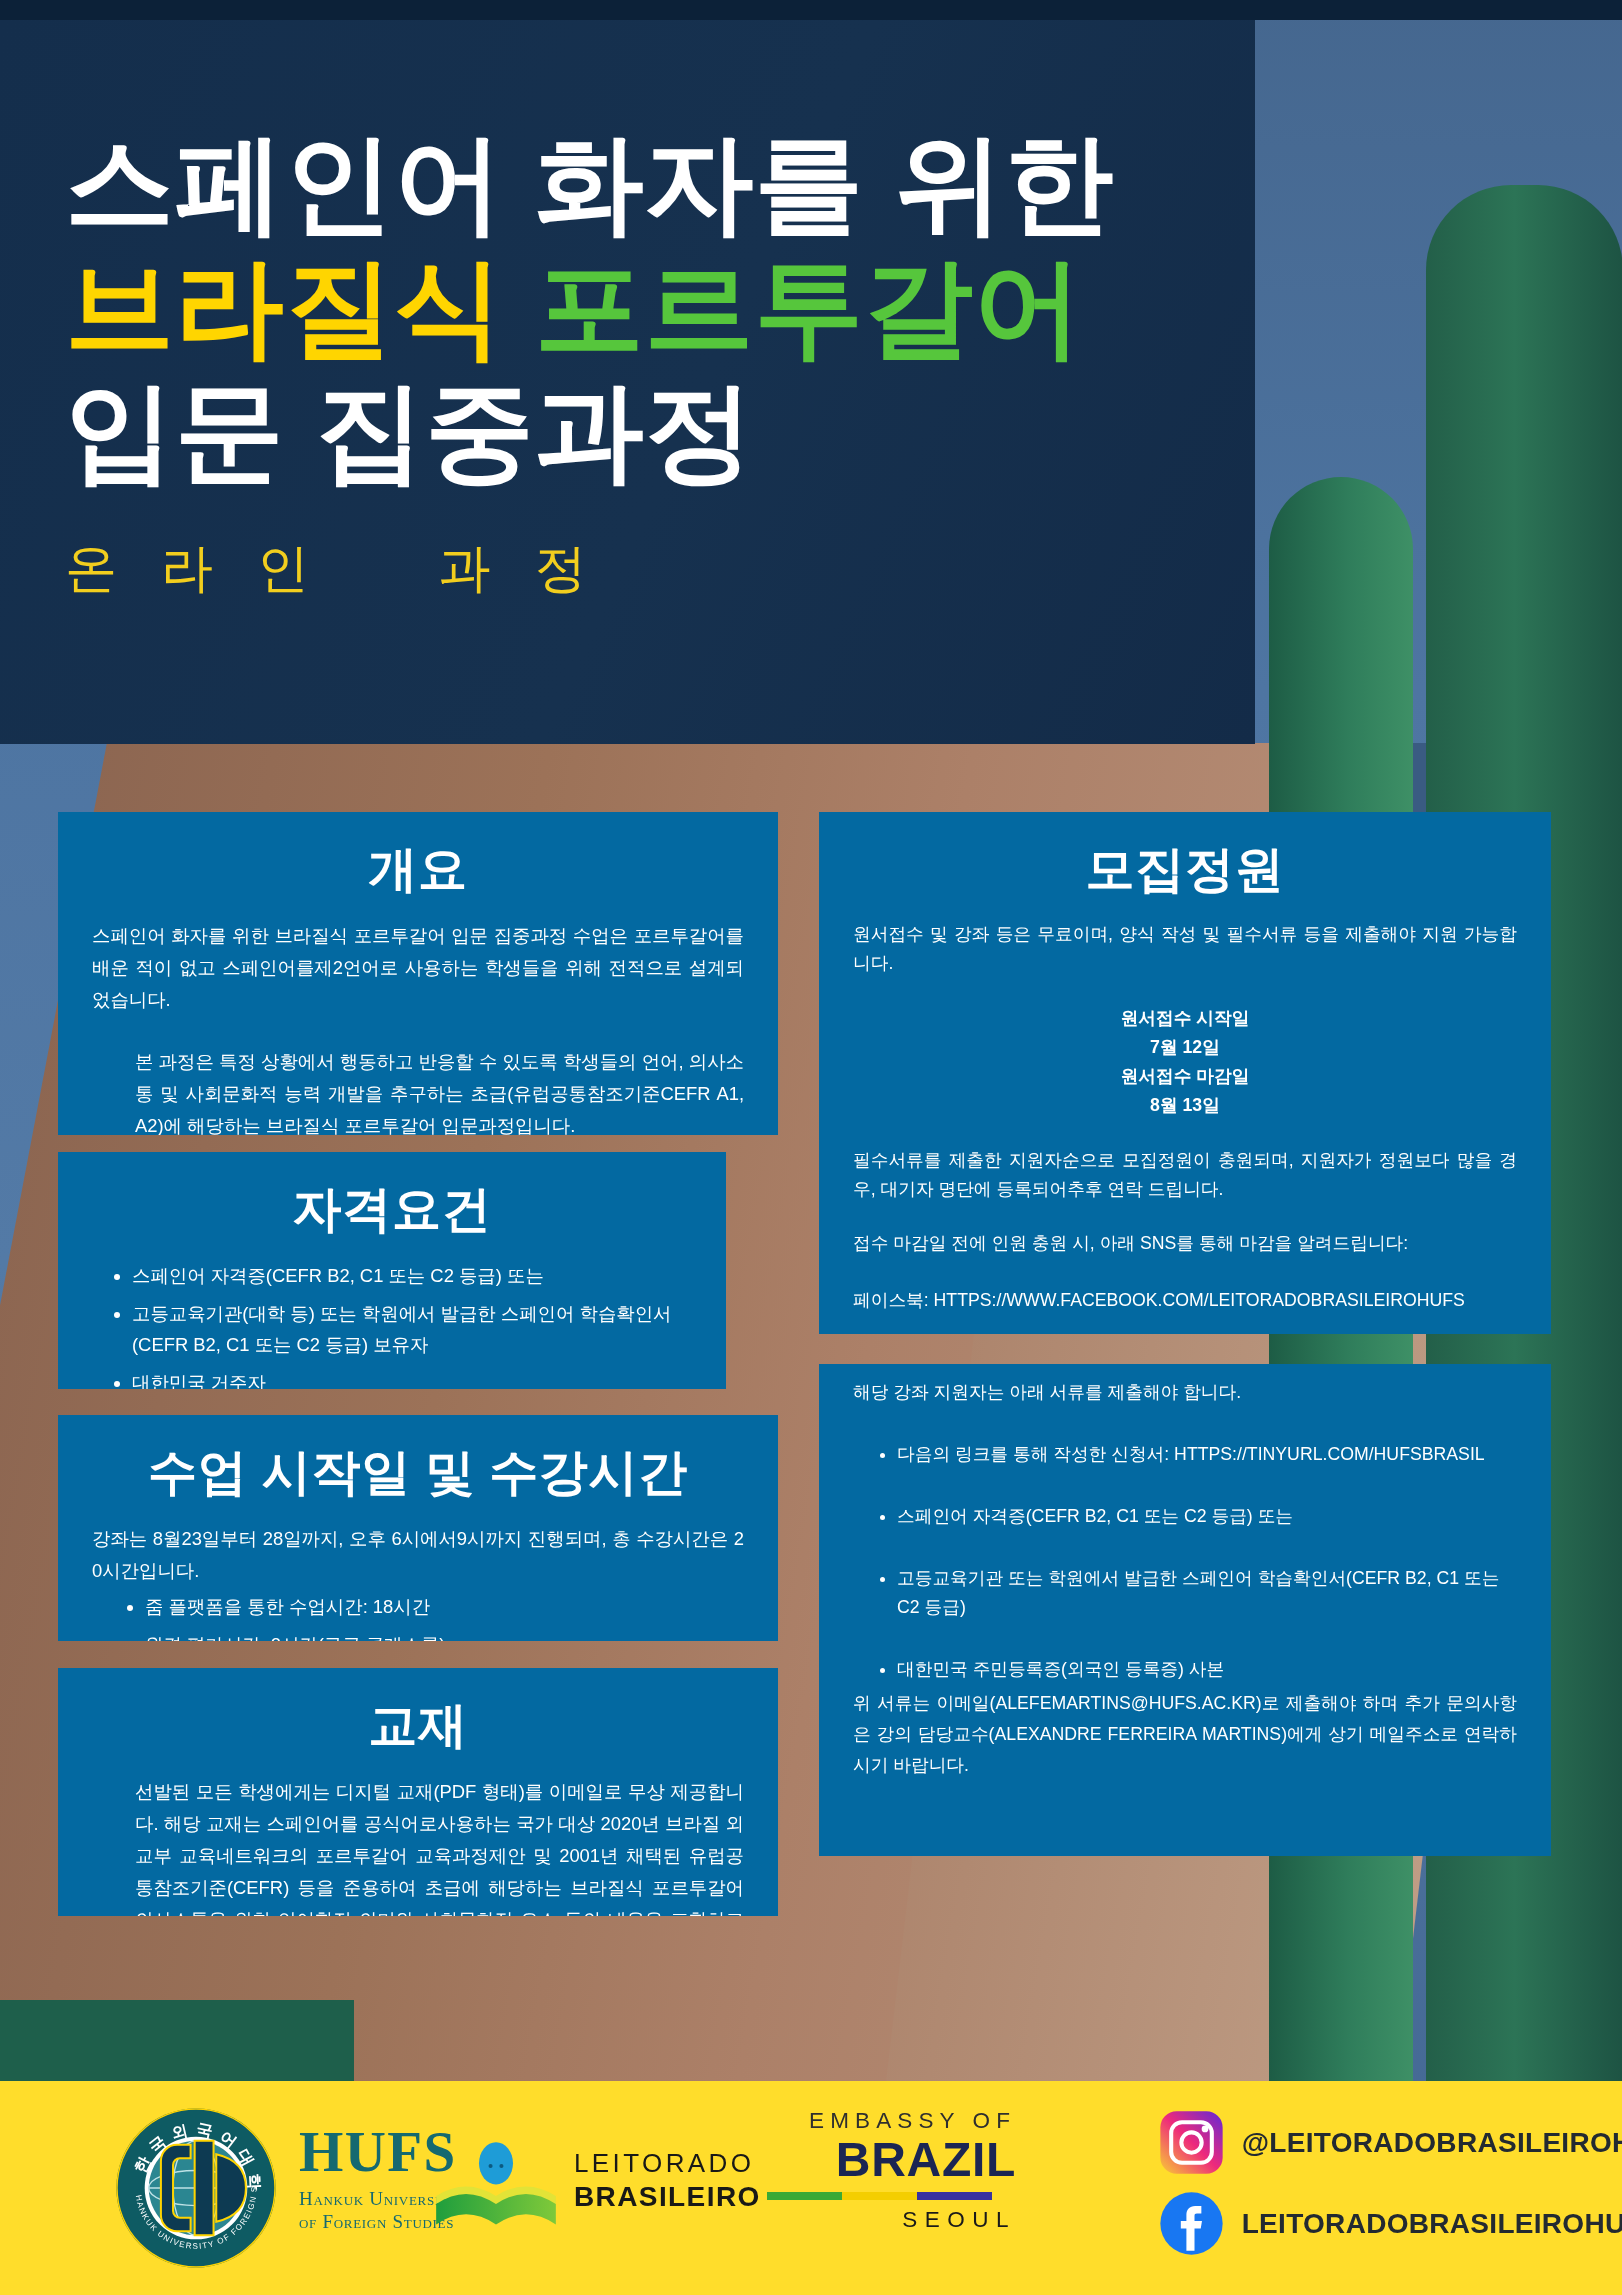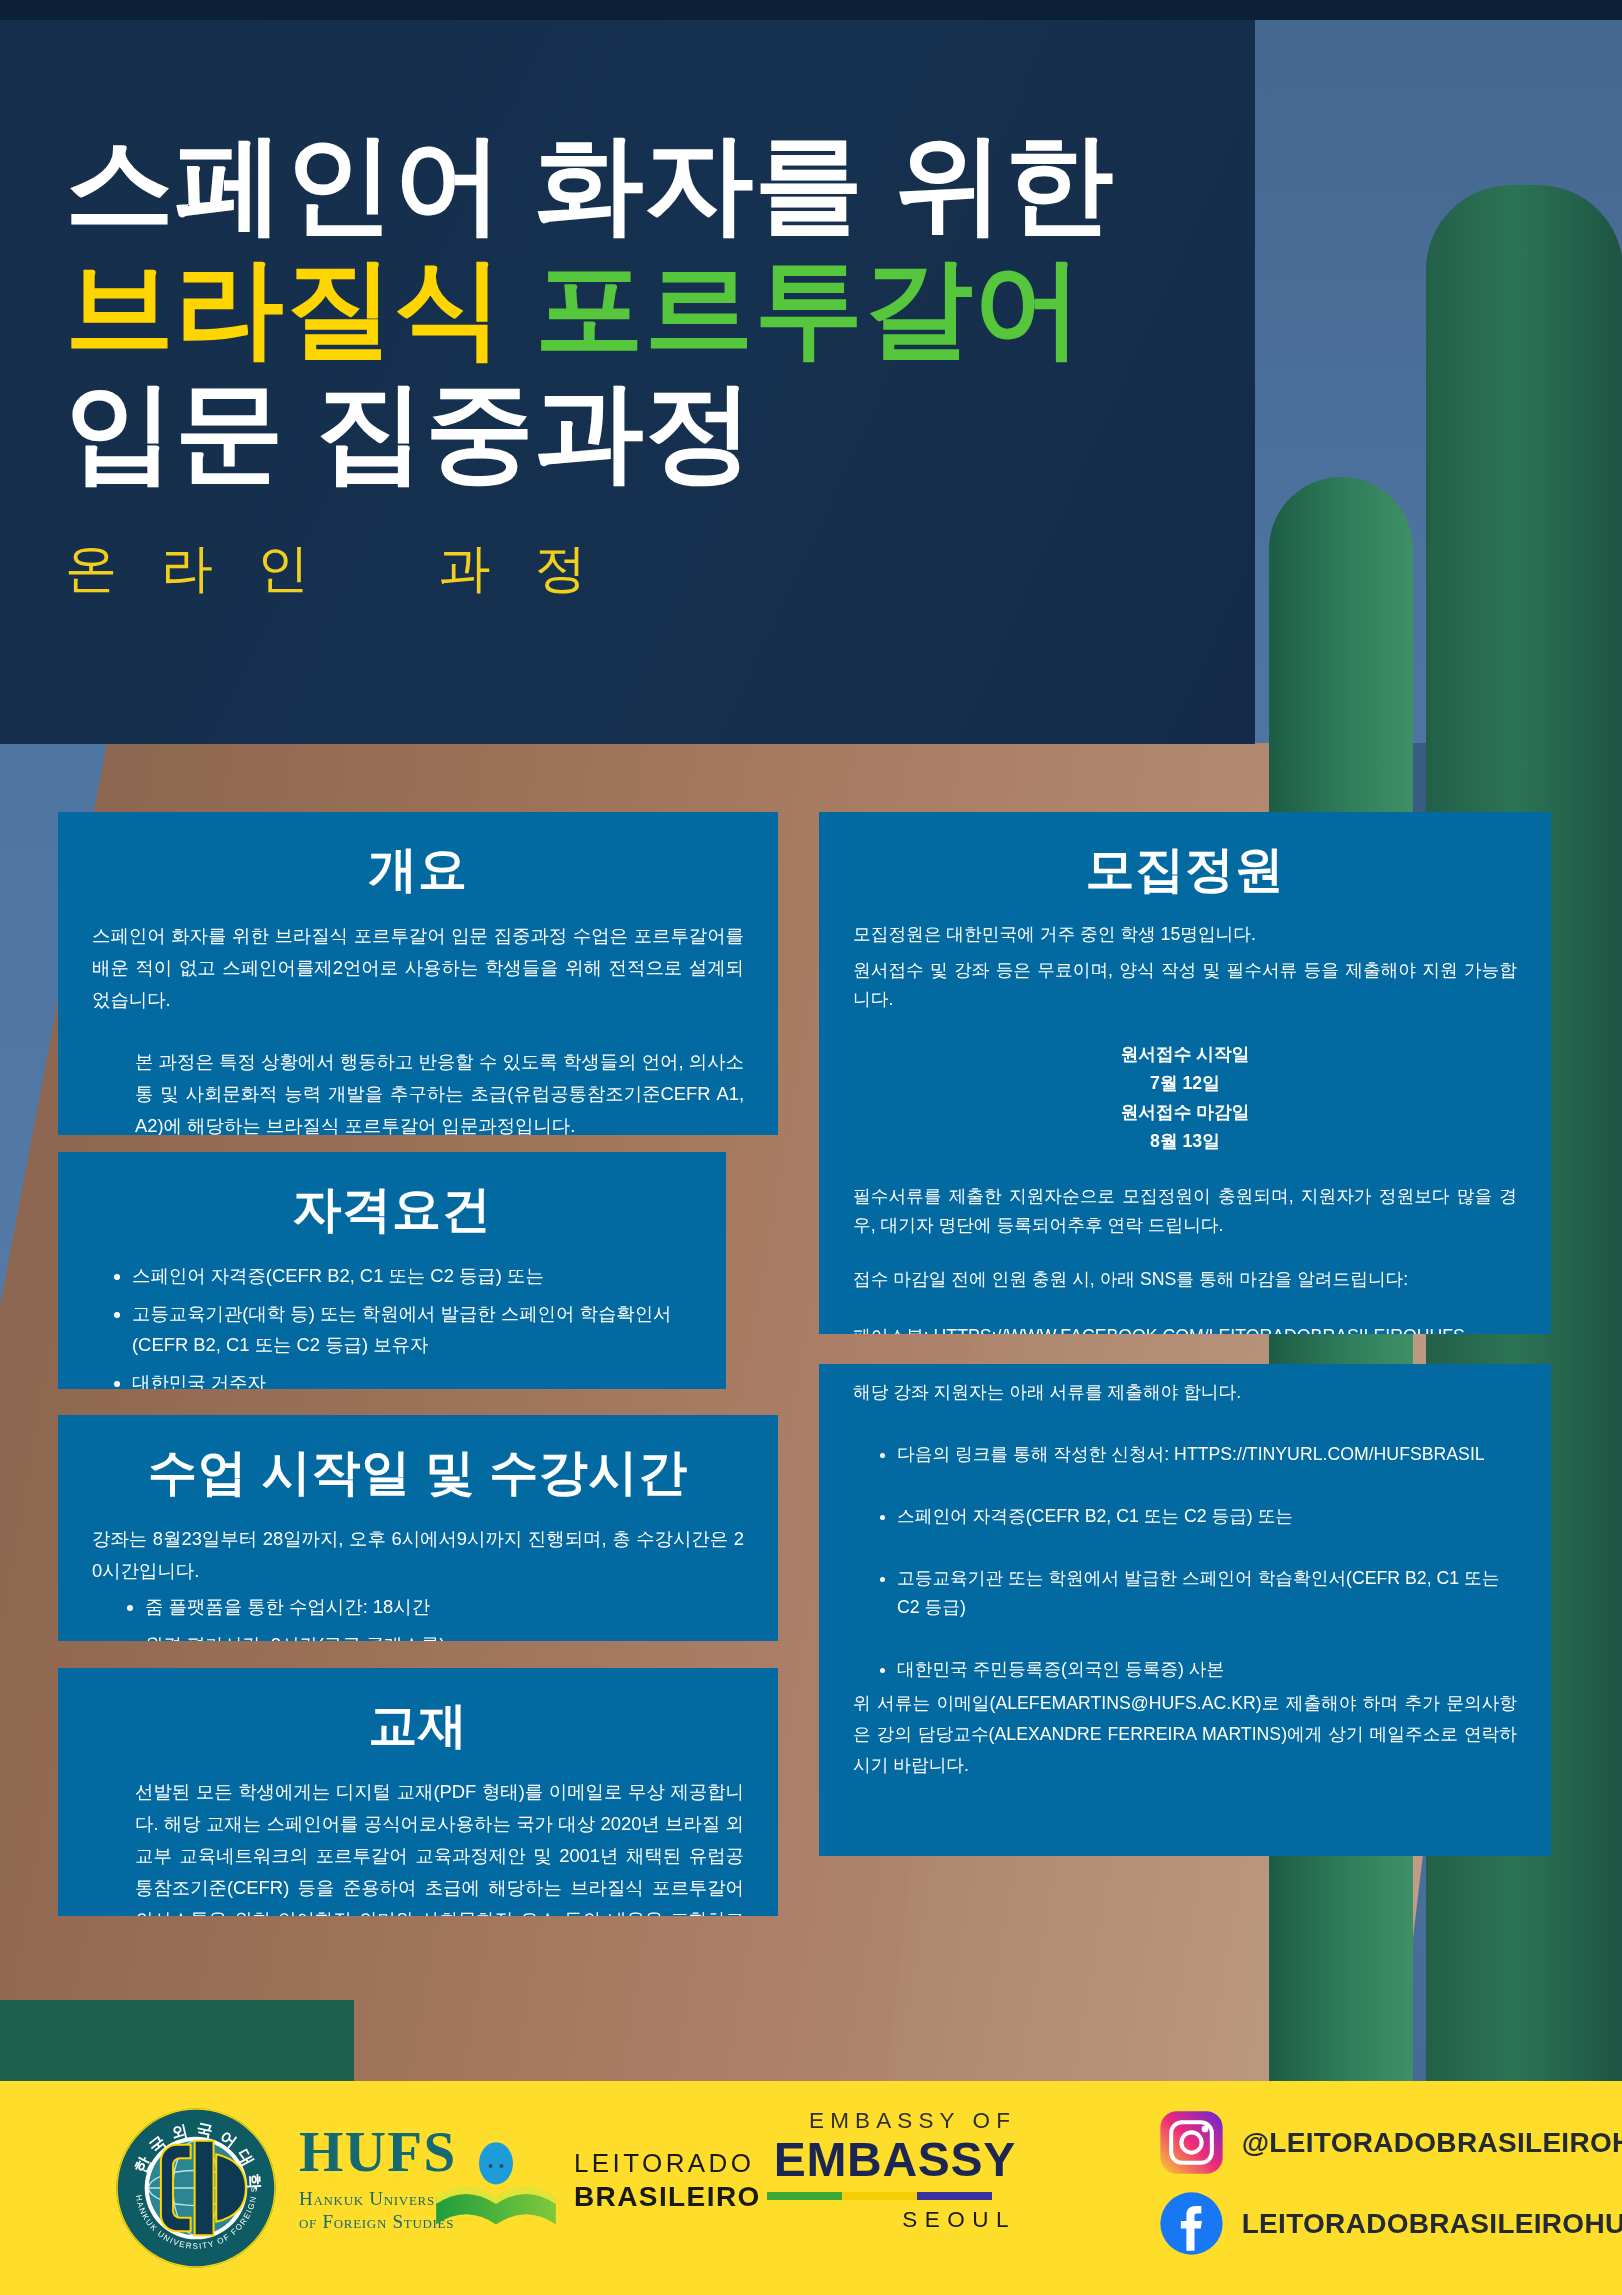--- a/index.html
+++ b/index.html
@@ -130,21 +130,20 @@
   </ul>
 </div>
 
 <div class="panel panel-textbook">
   <div class="panel-title">교재</div>
   <p class="body-text">선발된 모든 학생에게는 디지털 교재(PDF 형태)를 이메일로 무상 제공합니다. 해당 교재는 스페인어를 공식어로사용하는 국가 대상 2020년 브라질 외교부 교육네트워크의 포르투갈어 교육과정제안 및 2001년 채택된 유럽공통참조기준(CEFR) 등을 준용하여 초급에 해당하는 브라질식 포르투갈어 의사소통을 위한 언어학적 의미와 사회문화적 요소 등의 내용을 포함하고 있습니다. 학습자료는 이미 제2외국어로 스페인어를 사용하면서 포르투갈어를배우는 학생들의 특성에 맞게 제작되었습니다.</p>
 </div>
 
 <div class="panel panel-capacity">
   <div class="panel-title">모집정원</div>
-  <p class="body-text">모집정원은 대한민국에 거주 중인 학생 15명입니다.</p>
   <p class="body-text">원서접수 및 강좌 등은 무료이며, 양식 작성 및 필수서류 등을 제출해야 지원 가능합니다.</p>
   <div class="capacity-dates">
     <div>원서접수 시작일</div>
     <div>7월 12일</div>
     <div>원서접수 마감일</div>
     <div>8월 13일</div>
   </div>
   <p class="body-text">필수서류를 제출한 지원자순으로 모집정원이 충원되며, 지원자가 정원보다 많을 경우, 대기자 명단에 등록되어추후 연락 드립니다.</p>
   <p class="body-text" style="margin-top:24.5px;">접수 마감일 전에 인원 충원 시, 아래 SNS를 통해 마감을 알려드립니다:</p>
   <div class="capacity-sns">
@@ -215,21 +214,21 @@
     <path d="M12,100 Q56,70 100,100 Q144,70 188,100 L188,130 Q144,100 100,130 Q56,100 12,130 Z" fill="url(#bookGreen)"></path>
   </svg>
 
   <div class="leitorado-text">
     <div class="leitorado-l1">LEITORADO</div>
     <div class="leitorado-l2">BRASILEIRO</div>
   </div>
 
   <div class="embassy">
     <div class="embassy-l1">EMBASSY OF</div>
-    <div class="embassy-l2">EMBASSY</div>
+    <div class="embassy-l2">BRAZIL</div>
     <div class="embassy-flagbar">
       <div class="seg" style="background:#3BA935"></div>
       <div class="seg" style="background:#F4CE00"></div>
       <div class="seg" style="background:#39329F"></div>
     </div>
     <div class="embassy-l3">SEOUL</div>
   </div>
 
   <div class="social-row row-instagram">
     <svg class="ig-icon" viewBox="0 0 96 96">

